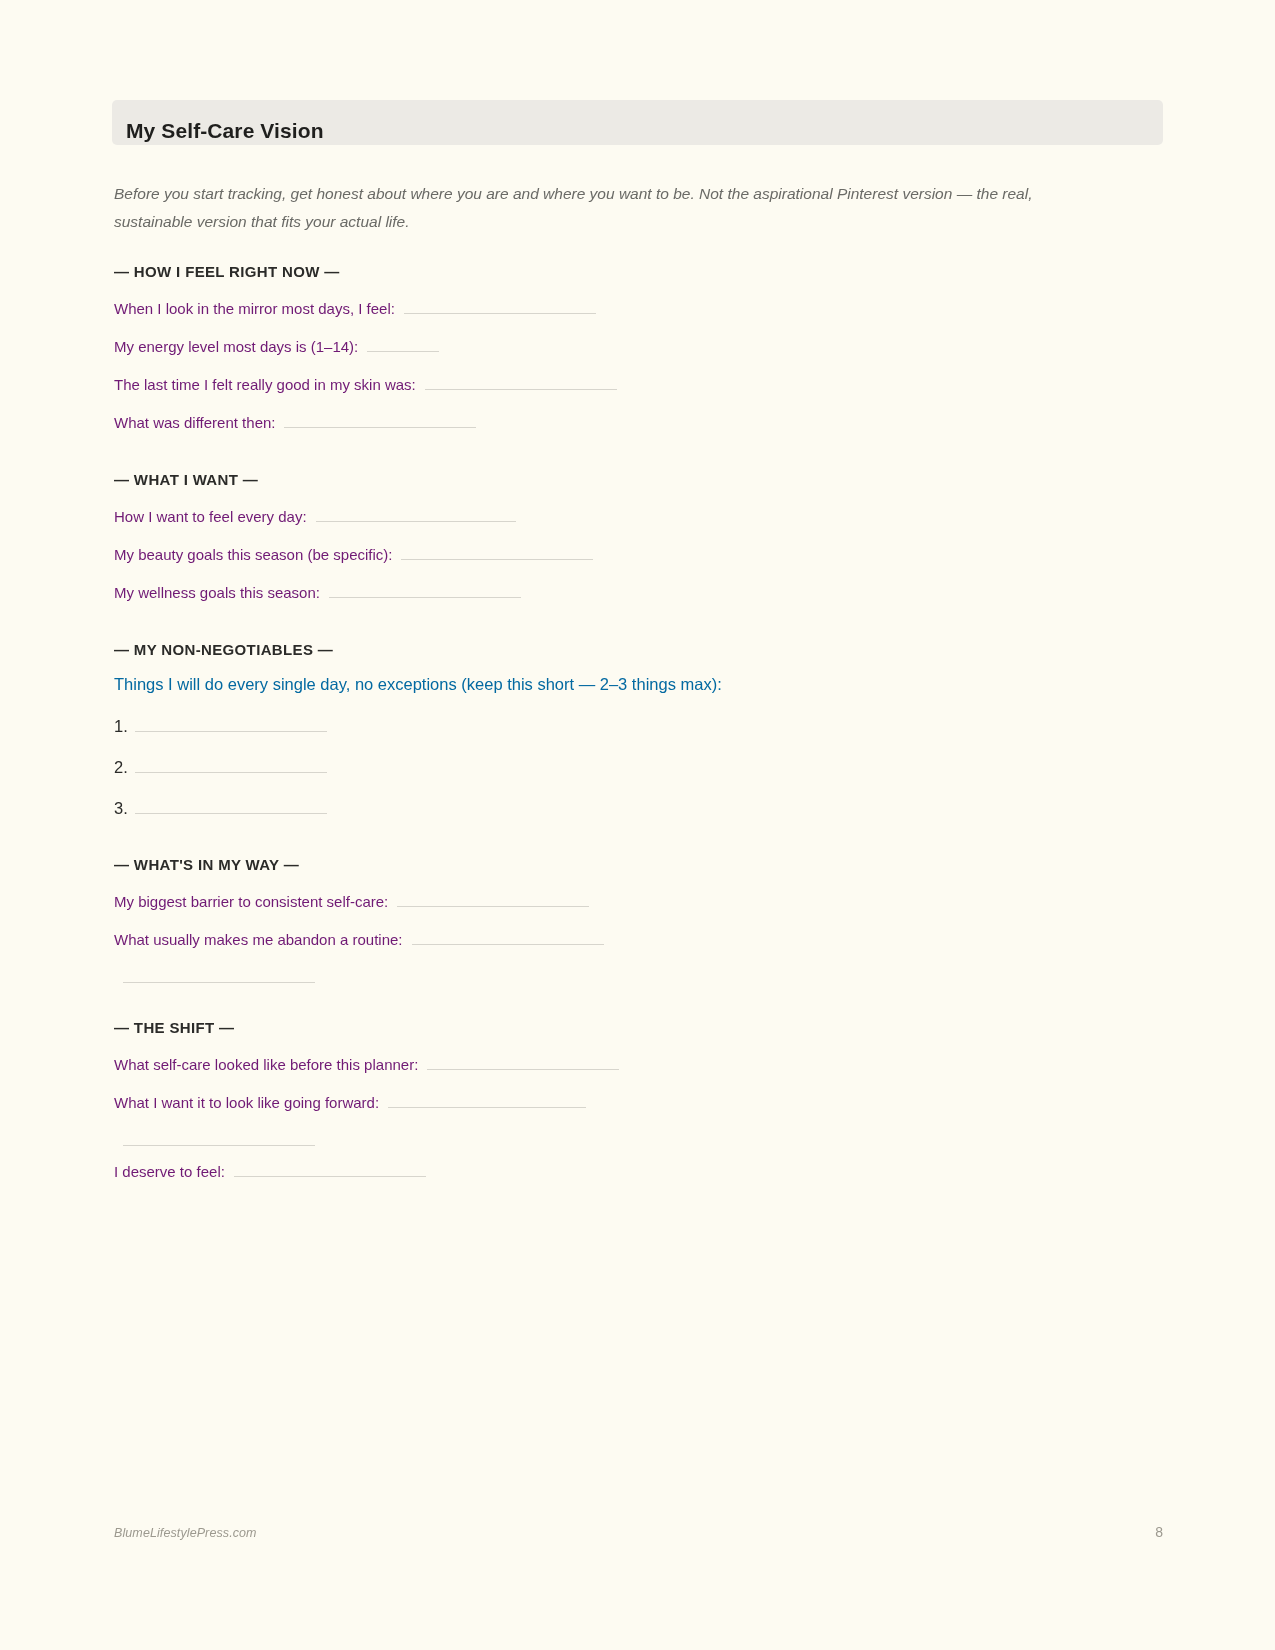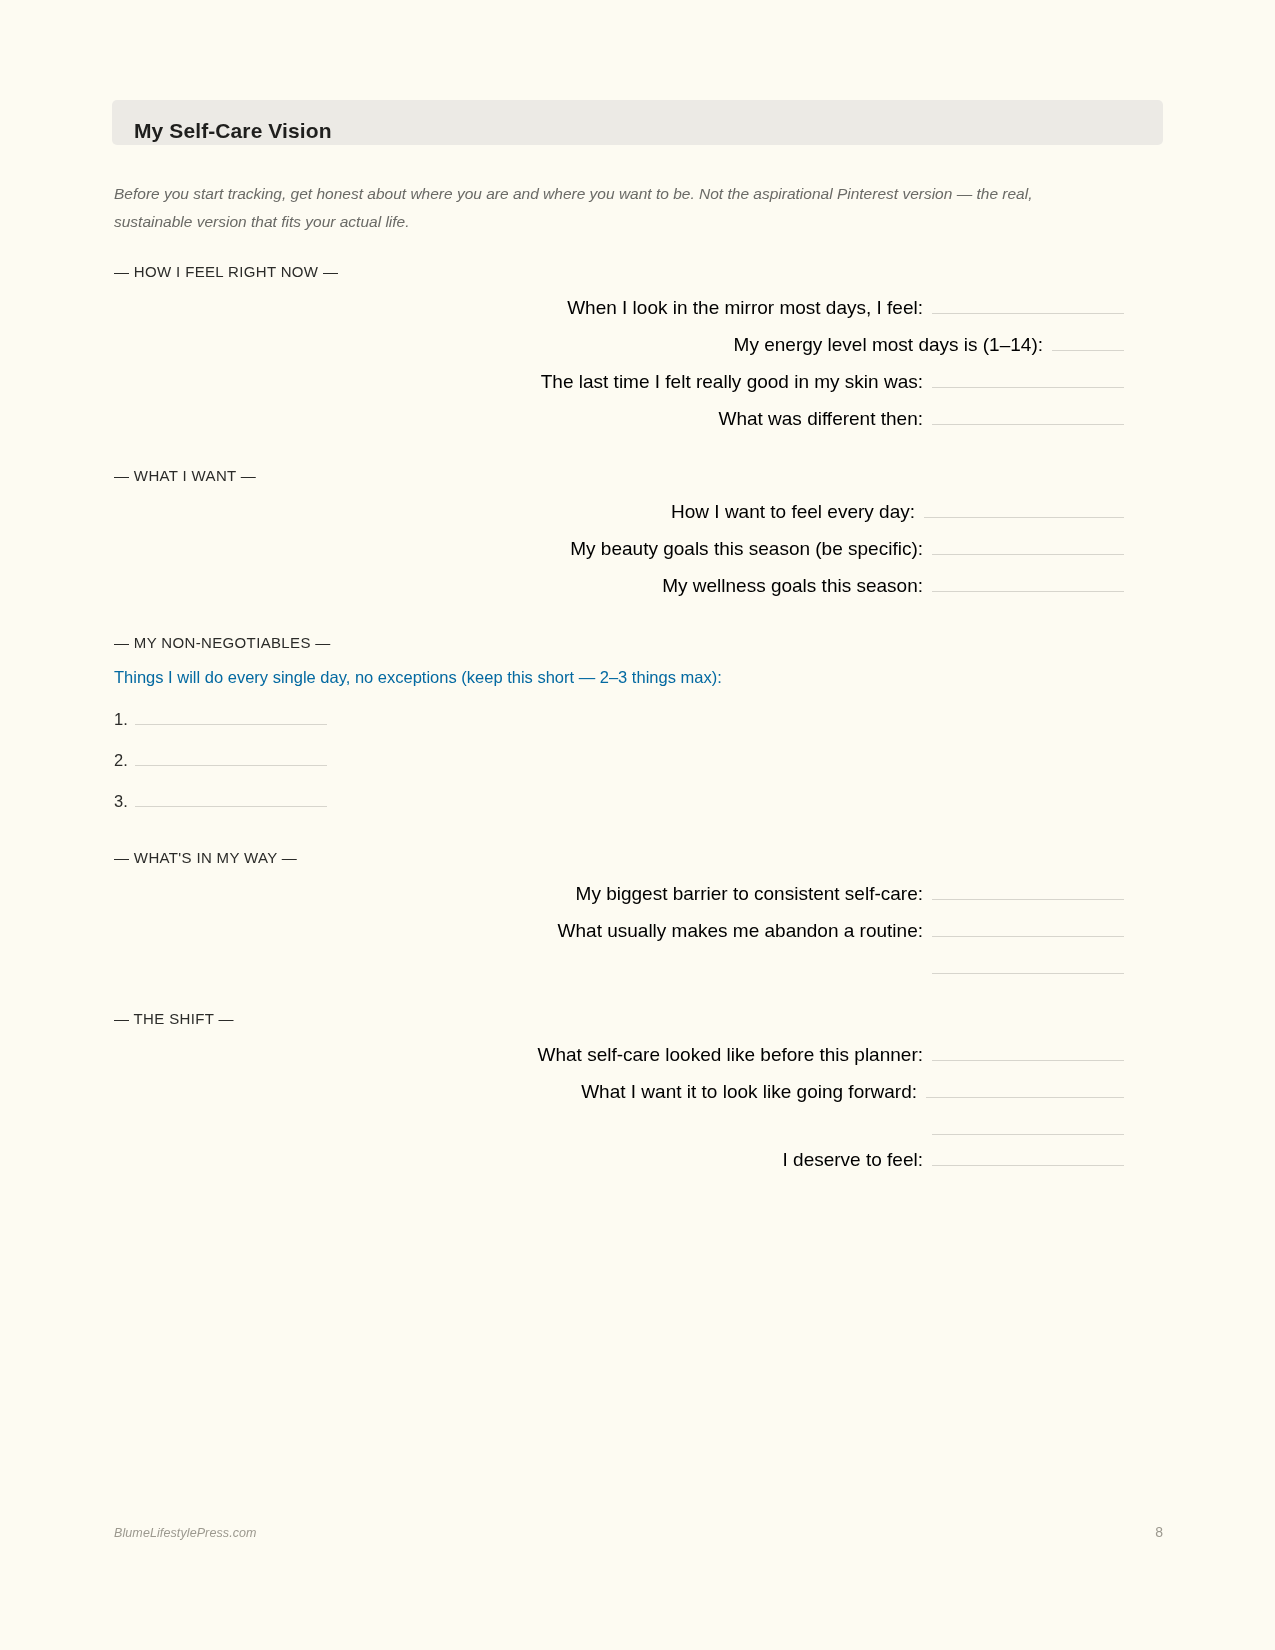--- a/index.html
+++ b/index.html
@@ -35,21 +35,21 @@
     background: #eceae5;
     border-radius: 5px;
     display: flex;
     align-items: center;
   }
   .title-bar .title {
     font-size: 21px;
     font-weight: bold;
     color: #1f1f1d;
     letter-spacing: 0.1px;
-    padding-left: 22px;
+    padding-left: 14px;
     margin-top: 16px;
   }
 
   
   .content {
     position: absolute;
     left: 114px;
     top: 180px;
     width: 1010px;
   }
@@ -60,36 +60,35 @@
     line-height: 28px;
     color: #6a6a66;
     width: 1000px;
     margin-bottom: 27px;
   }
 
   .section { margin-bottom: 0; }
 
   .section-heading {
     font-size: 15px;
-    font-weight: normal;
+    font-weight: bold;
     color: #2b2b29;
     letter-spacing: 0.35px;
     margin-top: 36px;
     margin-bottom: 14px;
   }
   .section:first-of-type > .section-heading { margin-top: 0; }
 
   .prompt-row {
     display: flex;
     align-items: baseline;
     margin-bottom: 11px;
-    font-size: 19px;
+    font-size: 15px;
     line-height: 24px;
-    color: #000000;
-    justify-content: flex-end;
+    color: #701a75;
   }
   .prompt-label { white-space: pre; }
 
   .fill-line {
     display: inline-block;
     border-bottom: 1px solid #d7d5cd;
     height: 20px;
     margin-left: 9px;
     flex: 0 0 auto;
   }

